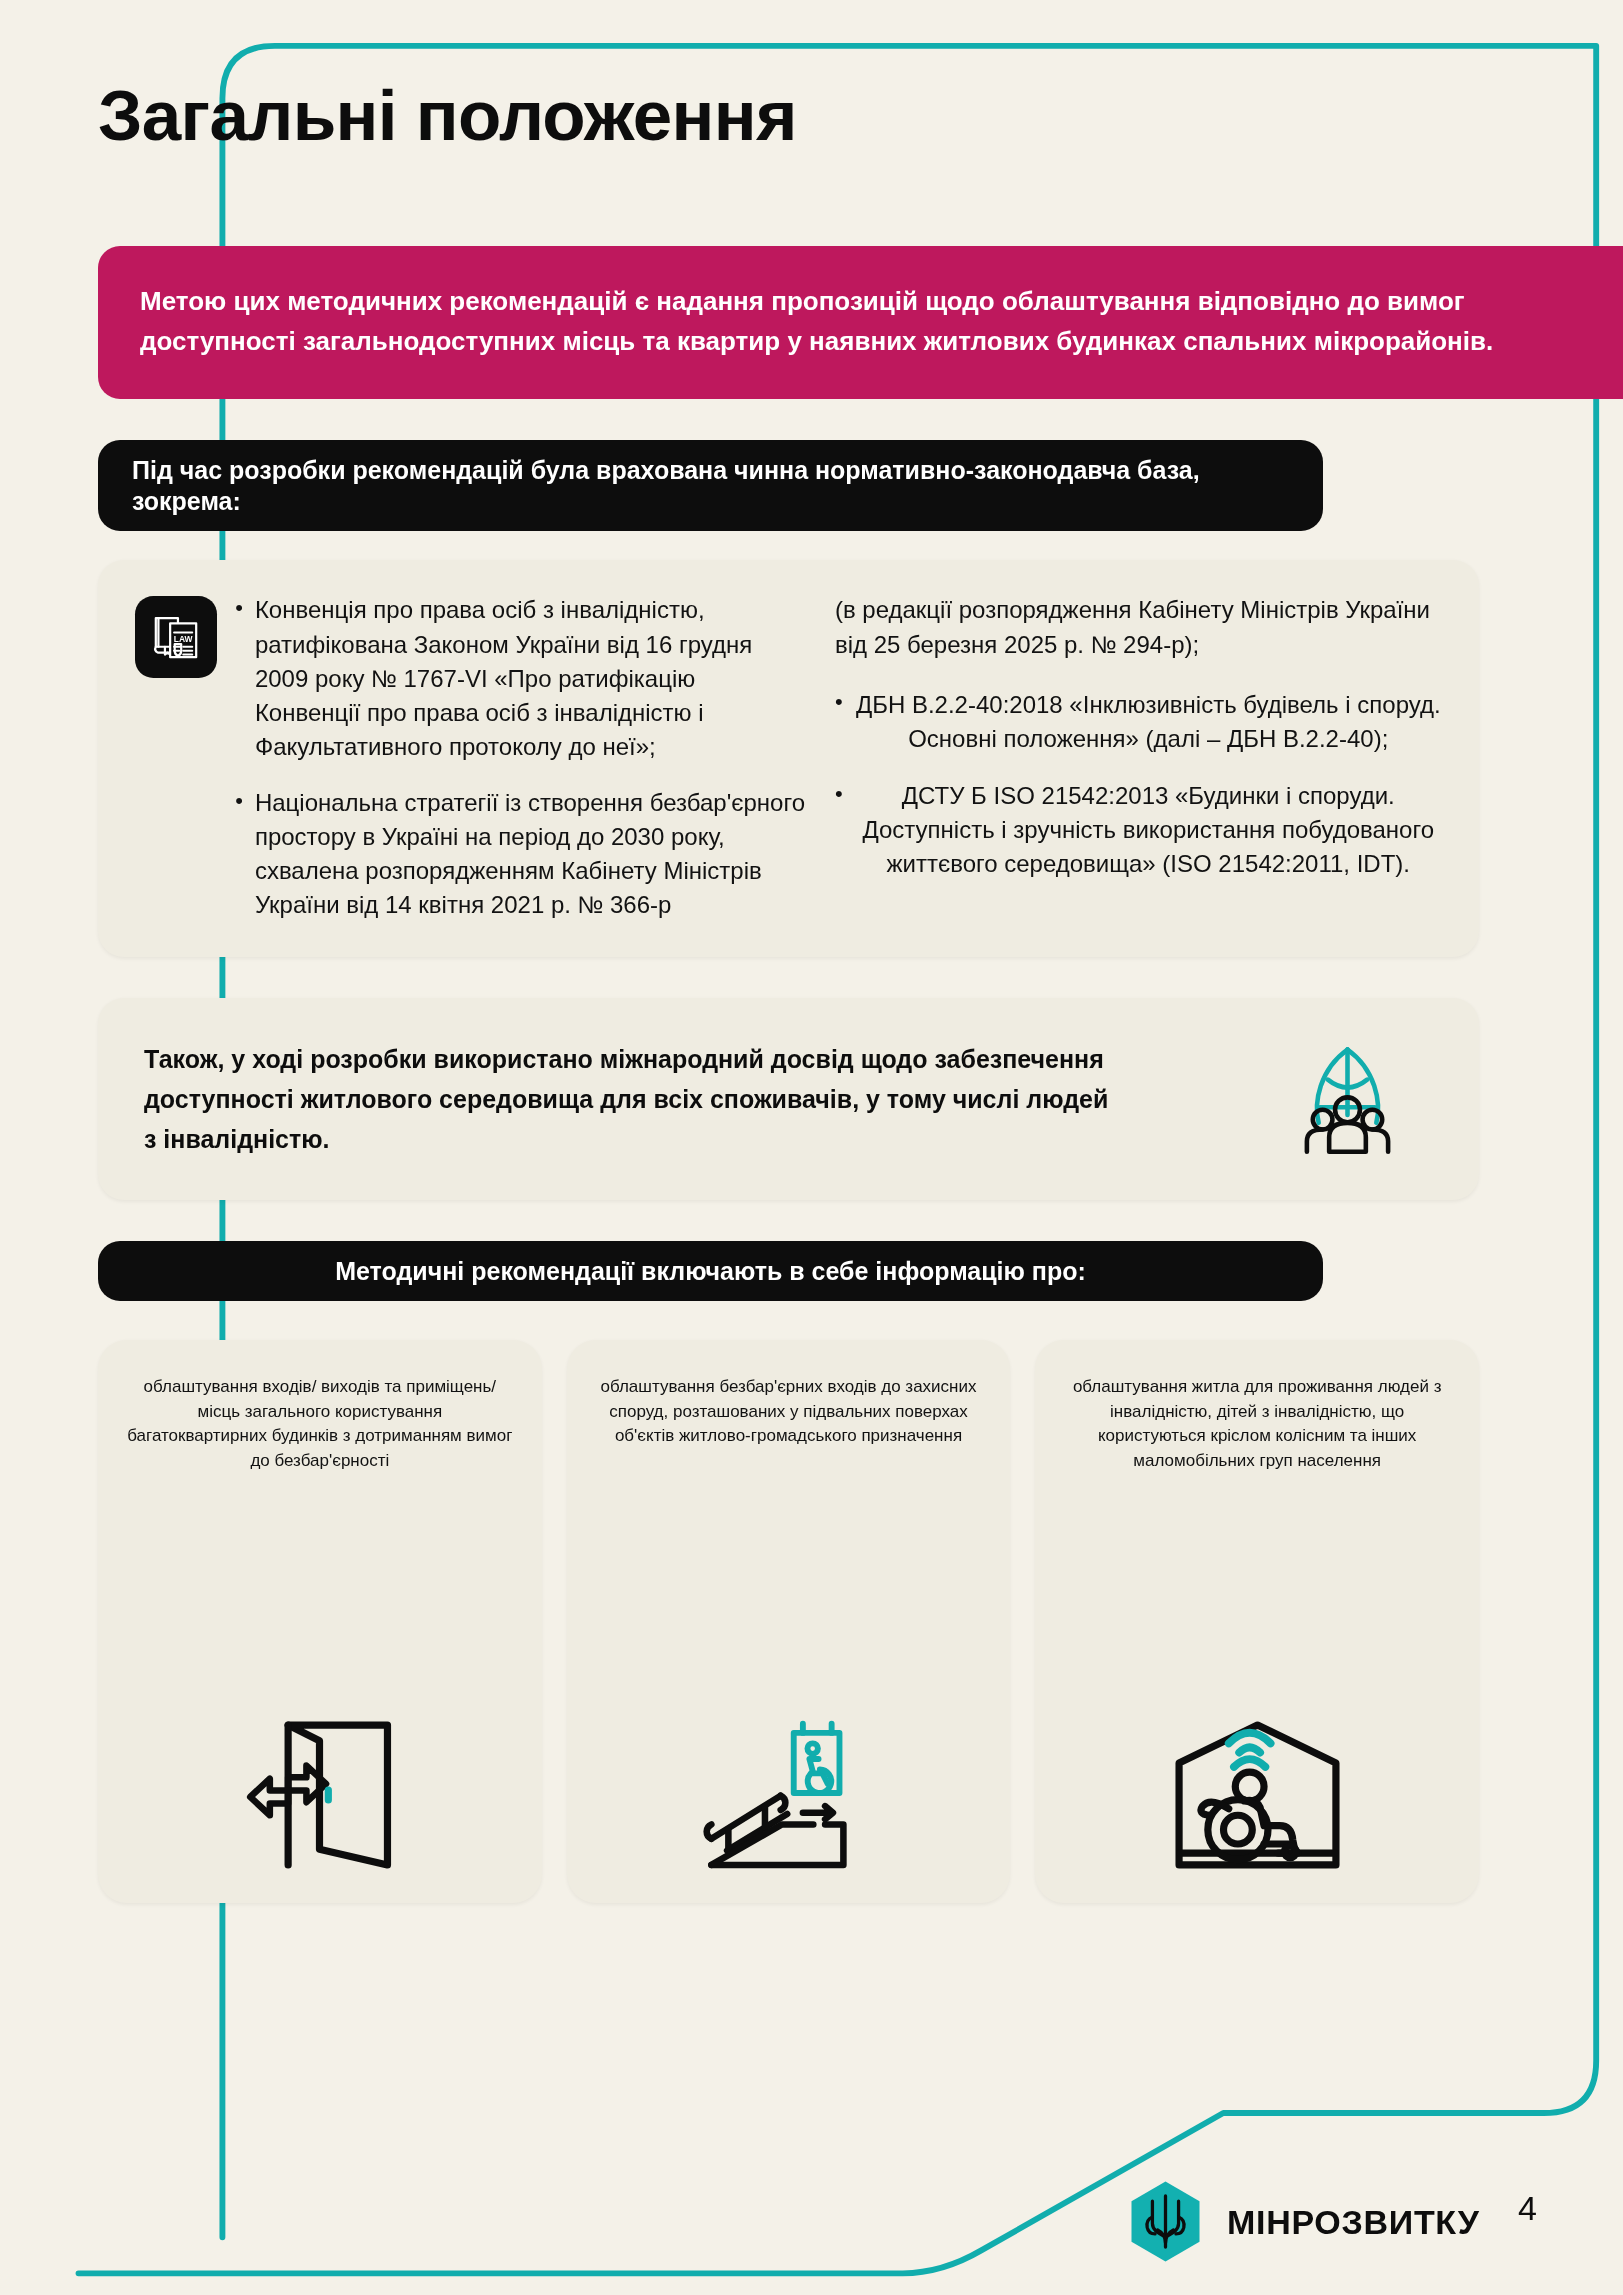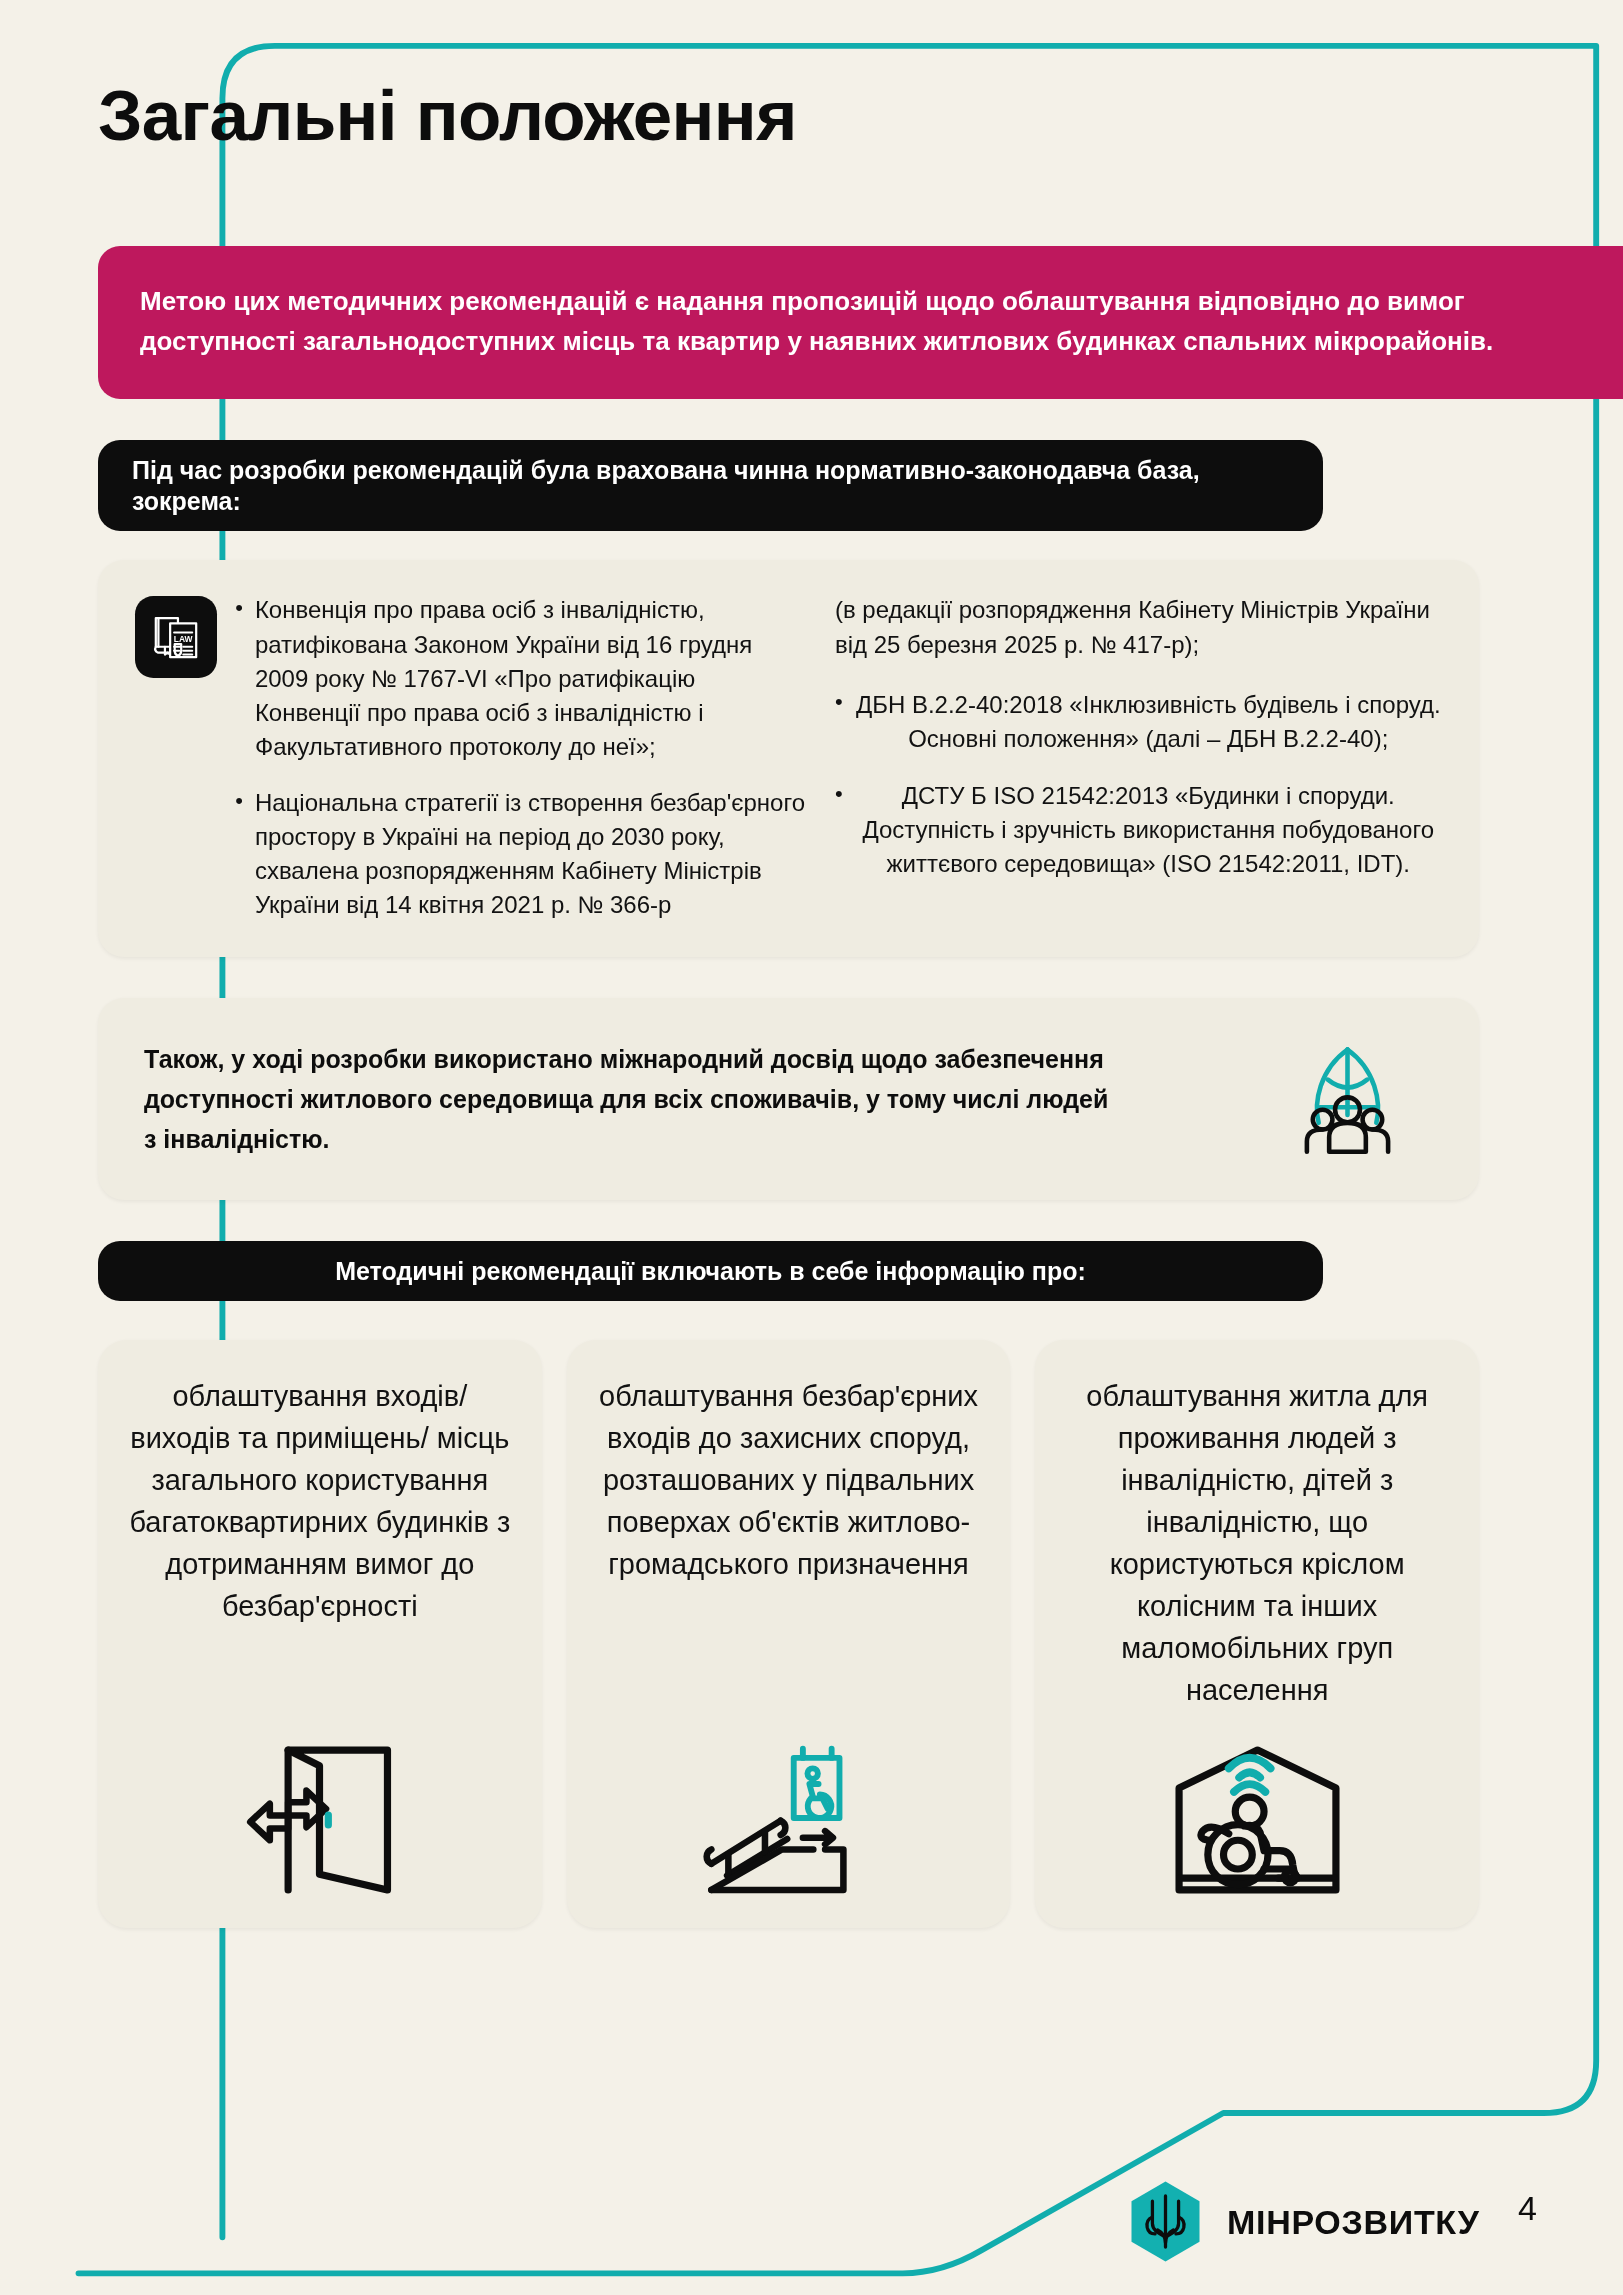--- a/index.html
+++ b/index.html
@@ -171,21 +171,21 @@
     width:444px;
     box-sizing:border-box;
     padding:35px 27.5px 26px 27.5px;
     display:flex;
     flex-direction:column;
     align-items:center;
     box-shadow:0 1.3px 3.9px rgba(0,0,0,.05);
     min-height:563px;
   }
   .info-card .card-text{
-    font-size:29px;
+    font-size:17px;
     line-height:1.45;
     text-align:center;
     color:#121212;
   }
   .info-card .card-icon{
     margin-top:auto;
     padding-top:26px;
     display:flex;align-items:center;justify-content:center;
   }
   .brand{
@@ -256,21 +256,21 @@
             </g>
             <text x="54" y="50" fill="#ffffff" font-family="Liberation Sans, sans-serif" font-size="13" font-weight="bold" text-anchor="middle">LAW</text>
           </svg>
         </div>
         <ul class="legal-list">
           <li>Конвенція про права осіб з інвалідністю, ратифікована Законом України від 16 грудня 2009 року № 1767-VI «Про ратифікацію Конвенції про права осіб з інвалідністю і Факультативного протоколу до неї»;</li>
           <li>Національна стратегії із створення безбар'єрного простору в Україні на період до 2030 року, схвалена розпорядженням Кабінету Міністрів України від 14 квітня 2021 р. № 366-р</li>
         </ul>
       </div>
       <div class="legal-right">
-        <p class="cont-line">(в редакції розпорядження Кабінету Міністрів України від 25 березня 2025 р. № 417-р);</p>
+        <p class="cont-line">(в редакції розпорядження Кабінету Міністрів України від 25 березня 2025 р. № 294-р);</p>
         <ul>
           <li>ДБН В.2.2-40:2018 «Інклюзивність будівель і споруд. Основні положення» (далі – ДБН В.2.2-40);</li>
           <li>ДСТУ Б ISO 21542:2013 «Будинки і споруди. Доступність і зручність використання побудованого життєвого середовища» (ISO 21542:2011, IDT).</li>
         </ul>
       </div>
     </div>
 
     <div class="intl-card">
       <p>Також, у ході розробки використано міжнародний досвід щодо забезпечення доступності житлового середовища для всіх споживачів, у тому числі людей з інвалідністю.</p>
       <div class="globe-wrap">

